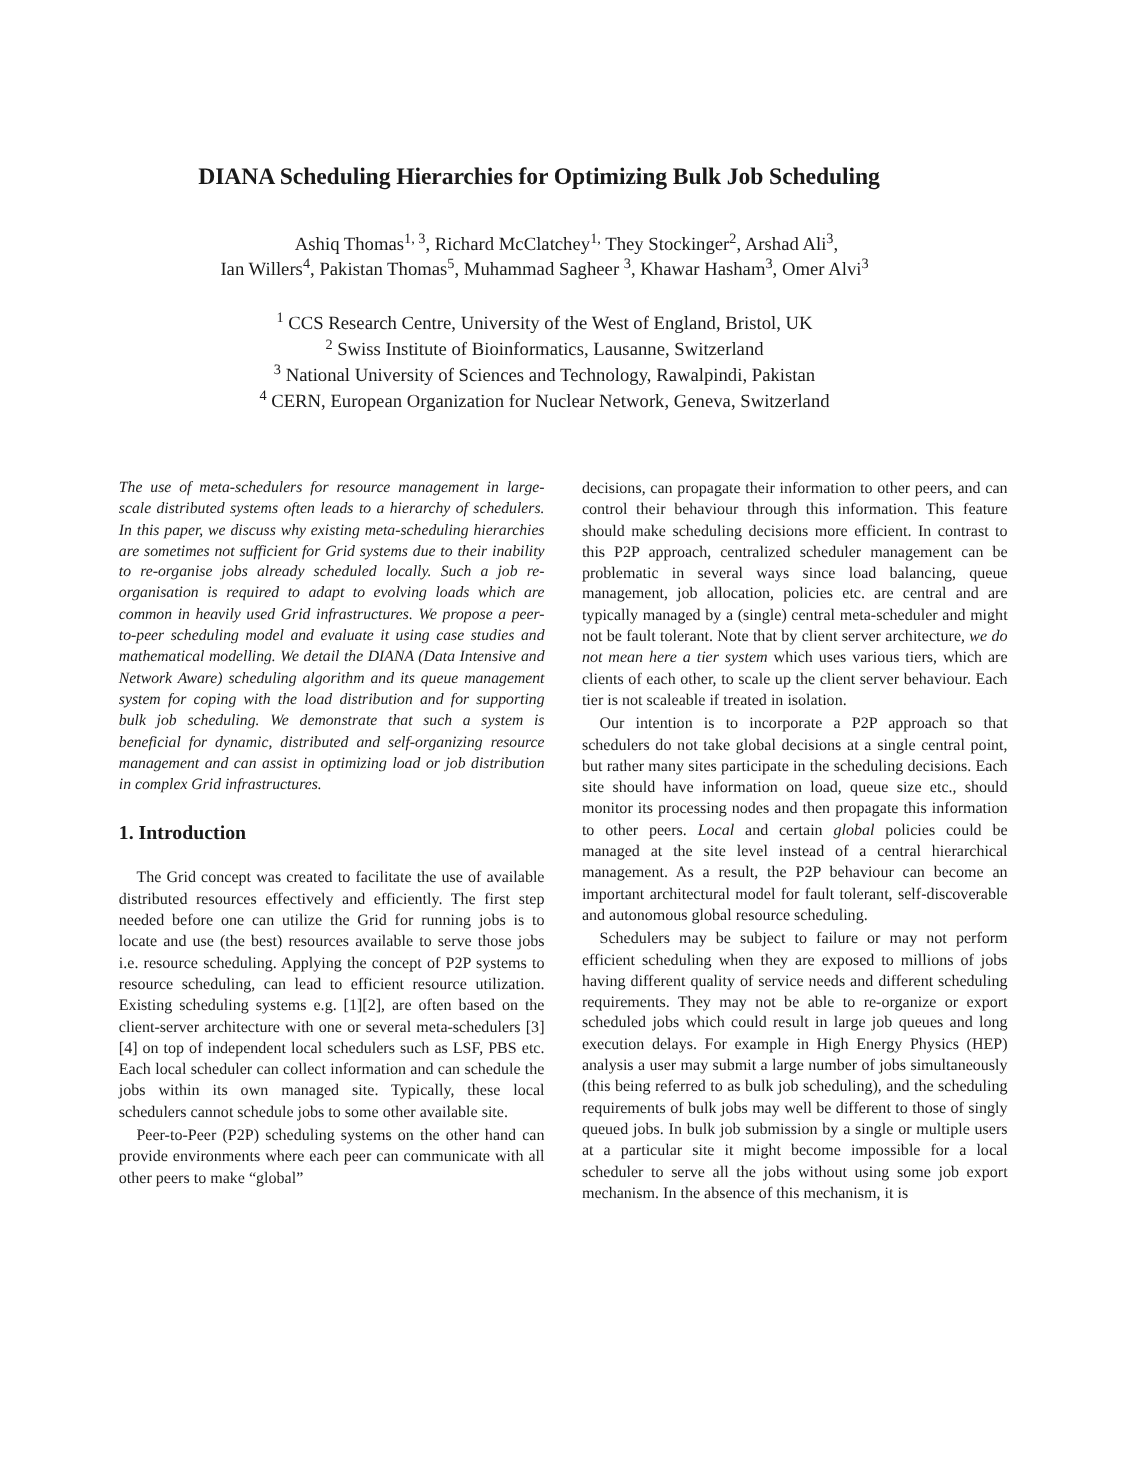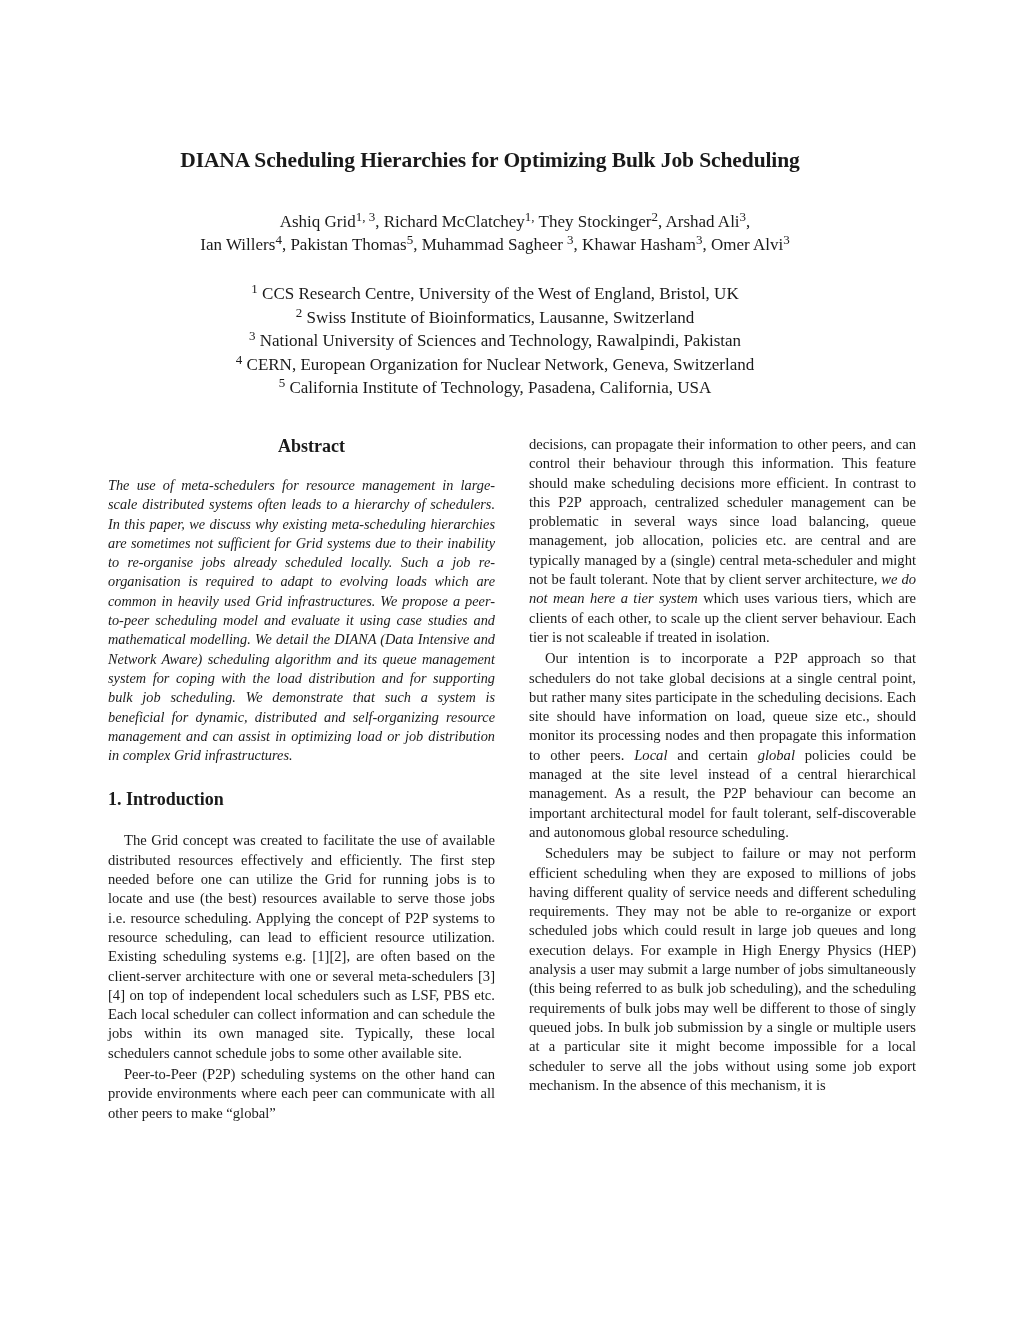--- a/index.html
+++ b/index.html
@@ -43,37 +43,35 @@
   p.body + p.body { margin-top: 2px; }
   .it { font-style: italic; }
 </style>
 </head>
 <body>
 
 <div class="title">DIANA Scheduling Hierarchies for Optimizing Bulk Job Scheduling</div>
 
 <div class="authors">
   <div style="padding-left:40px;">
-    <span>Ashiq Grid</span><sup>1, 3</sup><span>, </span><span>Richard McClatchey</span><sup>1,</sup><span> </span><span>They Stockinger</span><sup>2</sup><span>, </span><span>Arshad Ali</span><sup>3</sup><span>,</span>
+    <span>Ashiq Thomas</span><sup>1, 3</sup><span>, </span><span>Richard McClatchey</span><sup>1,</sup><span> </span><span>They Stockinger</span><sup>2</sup><span>, </span><span>Arshad Ali</span><sup>3</sup><span>,</span>
   </div>
   <div>
     <span>Ian Willers</span><sup>4</sup><span>, </span><span>Pakistan Thomas</span><sup>5</sup><span>, </span><span>Muhammad Sagheer </span><sup>3</sup><span>, </span><span>Khawar Hasham</span><sup>3</sup><span>, </span><span>Omer Alvi</span><sup>3</sup>
   </div>
 </div>
 
 <div class="affils">
   <div class="affil"><sup>1</sup><span> CCS Research Centre, University of the West of England, Bristol, UK</span></div>
   <div class="affil"><sup>2</sup><span> Swiss Institute of Bioinformatics, Lausanne, Switzerland</span></div>
   <div class="affil"><sup>3</sup><span> National University of Sciences and Technology, Rawalpindi, Pakistan</span></div>
   <div class="affil"><sup>4</sup><span> CERN, European Organization for Nuclear Network, Geneva, Switzerland</span></div>
-  <div class="affil"><sup>5</sup><span> California Institute of Technology, Pasadena, California, USA</span></div>
 </div>
 
 <div class="col-left">
-  <div class="abstract-head">Abstract</div>
   <p class="abstract-body">The use of meta-schedulers for resource management in large-scale distributed systems often leads to a hierarchy of schedulers. In this paper, we discuss why existing meta-scheduling hierarchies are sometimes not sufficient for Grid systems due to their inability to re-organise jobs already scheduled locally. Such a job re-organisation is required to adapt to evolving loads which are common in heavily used Grid infrastructures. We propose a peer-to-peer scheduling model and evaluate it using case studies and mathematical modelling. We detail the DIANA (Data Intensive and Network Aware) scheduling algorithm and its queue management system for coping with the load distribution and for supporting bulk job scheduling. We demonstrate that such a system is beneficial for dynamic, distributed and self-organizing resource management and can assist in optimizing load or job distribution in complex Grid infrastructures.</p>
   <div class="section-head">1. Introduction</div>
   <p class="body">The Grid concept was created to facilitate the use of available distributed resources effectively and efficiently. The first step needed before one can utilize the Grid for running jobs is to locate and use (the best) resources available to serve those jobs i.e. resource scheduling. Applying the concept of P2P systems to resource scheduling, can lead to efficient resource utilization. Existing scheduling systems e.g. [1][2], are often based on the client-server architecture with one or several meta-schedulers [3][4] on top of independent local schedulers such as LSF, PBS etc. Each local scheduler can collect information and can schedule the jobs within its own managed site. Typically, these local schedulers cannot schedule jobs to some other available site.</p>
   <p class="body">Peer-to-Peer (P2P) scheduling systems on the other hand can provide environments where each peer can communicate with all other peers to make “global”</p>
 </div>
 
 <div class="col-right">
   <p class="body noindent"><span>decisions, can propagate their information to other peers, and can control their behaviour through this information. This feature should make scheduling decisions more efficient. In contrast to this P2P approach, centralized scheduler management can be problematic in several ways since load balancing, queue management, job allocation, policies etc. are central and are typically managed by a (single) central meta-scheduler and might not be fault tolerant. Note that by client server architecture</span><span class="it">, we do not mean here a tier system</span><span> which uses various tiers, which are clients of each other, to scale up the client server behaviour. Each tier is not scaleable if treated in isolation.</span></p>
   <p class="body"><span>Our intention is to incorporate a P2P approach so that schedulers do not take global decisions at a single central point, but rather many sites participate in the scheduling decisions. Each site should have information on load, queue size etc., should monitor its processing nodes and then propagate this information to other peers. </span><span class="it">Local</span><span> and certain </span><span class="it">global</span><span> policies could be managed at the site level instead of a central hierarchical management. As a result, the P2P behaviour can become an important architectural model for fault tolerant, self-discoverable and autonomous global resource scheduling.</span></p>
   <p class="body">Schedulers may be subject to failure or may not perform efficient scheduling when they are exposed to millions of jobs having different quality of service needs and different scheduling requirements. They may not be able to re-organize or export scheduled jobs which could result in large job queues and long execution delays. For example in High Energy Physics (HEP) analysis a user may submit a large number of jobs simultaneously (this being referred to as bulk job scheduling), and the scheduling requirements of bulk jobs may well be different to those of singly queued jobs. In bulk job submission by a single or multiple users at a particular site it might become impossible for a local scheduler to serve all the jobs without using some job export mechanism. In the absence of this mechanism, it is</p>

